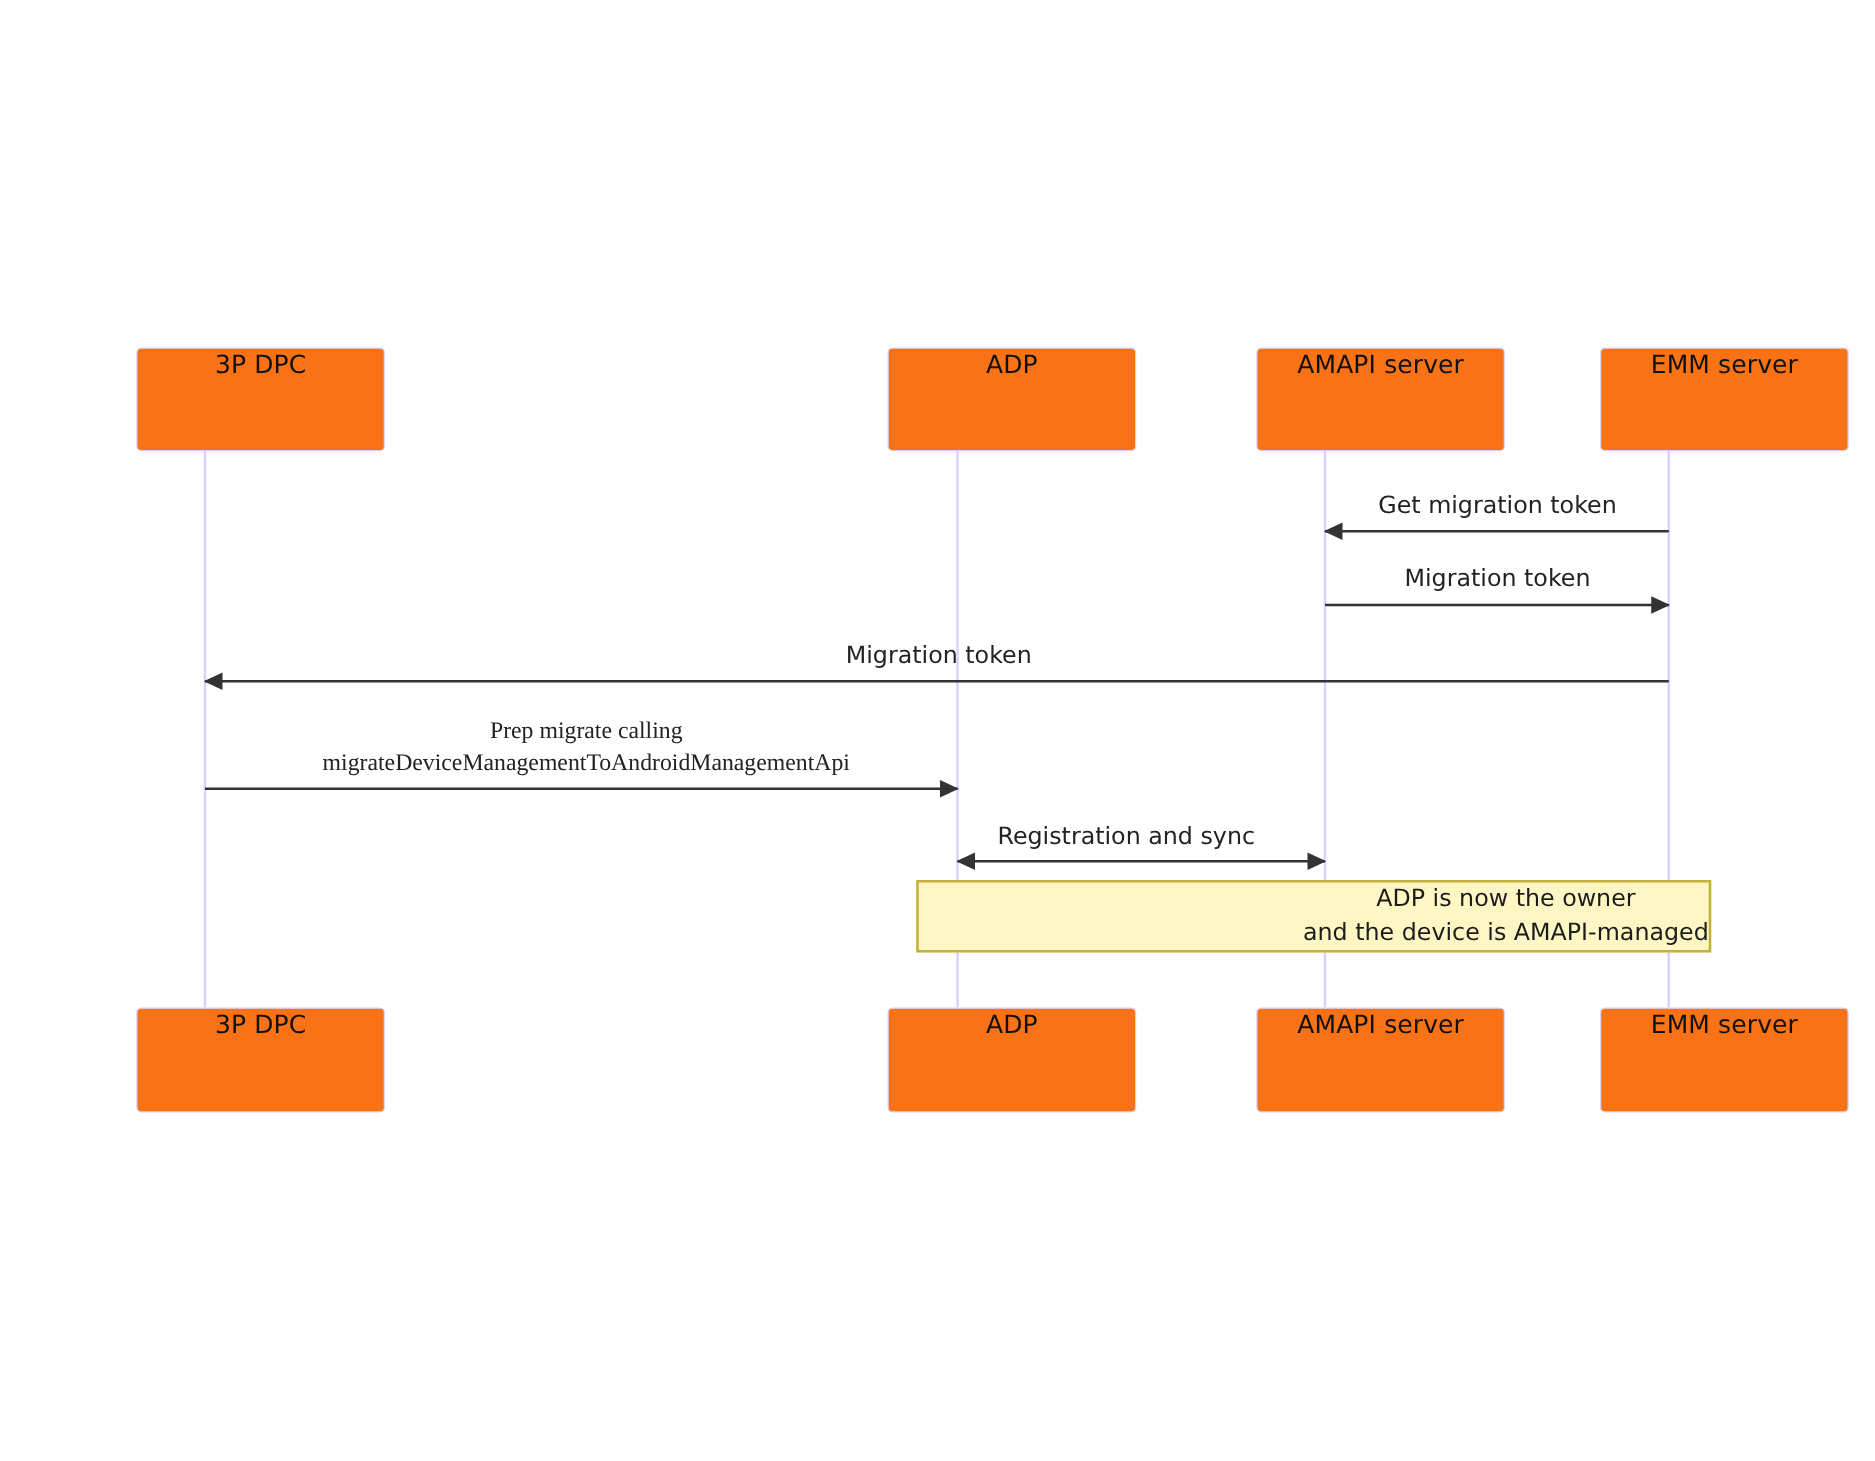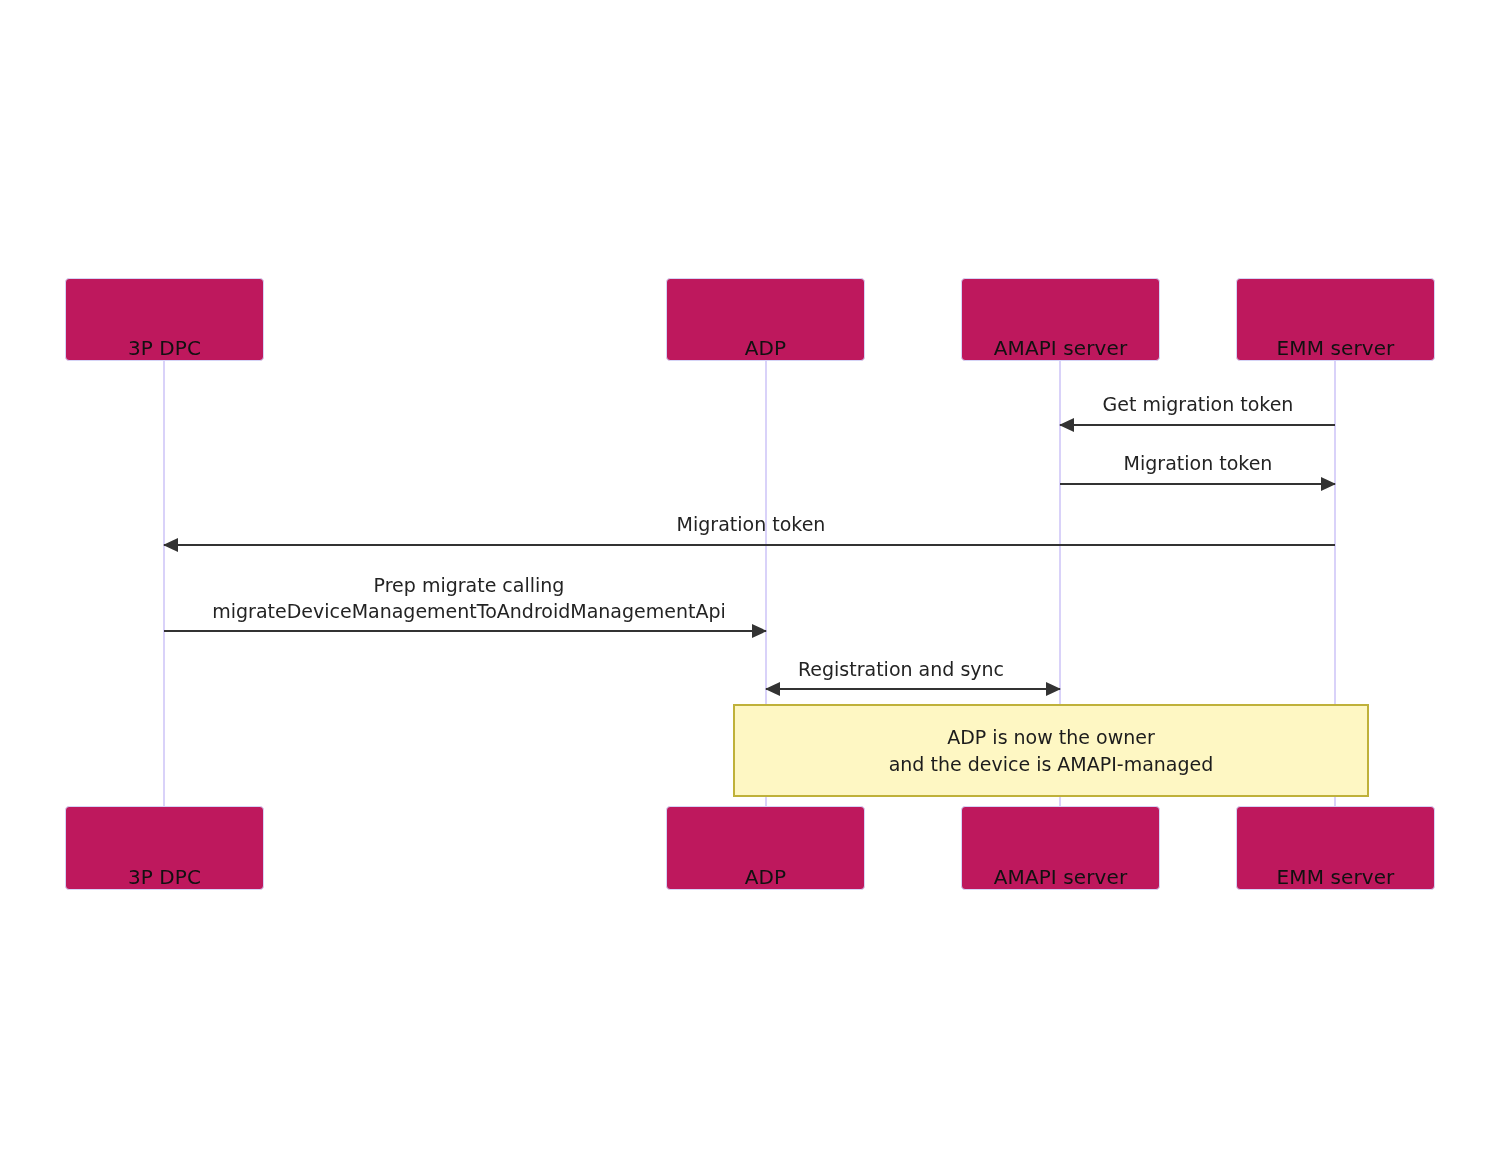--- a/index.html
+++ b/index.html
@@ -19,26 +19,27 @@
     overflow: hidden;
   }
   .lifeline {
     position: absolute;
     width: 2px;
     background: #d9d2f9;
   }
   .actor-box {
     position: absolute;
     box-sizing: border-box;
-    background: #be185d;
+    background: #f97316;
     border: 1px solid #d6d4f6;
     border-radius: 4px;
     display: flex;
-    align-items: flex-end;
+    align-items: flex-start;
     justify-content: center;
+    margin-left: 44px;
   }
   .actor-label {
     font-size: 20px;
     color: #111111;
     letter-spacing: 0.1px;
     white-space: nowrap;
     font-family: "DejaVu Sans", sans-serif;
   }
   .msg {
     position: absolute;
@@ -139,34 +140,34 @@
           <div class="msg-line" style="width: 100%;"></div>
           <div class="arrowhead left"></div>
         </div>
         <div class="msg-label" style="left: 351px; top: 511px; width: 800px;">Migration token</div>
       </div>
       <div class="msg" style="left: 0px; top: 0px;">
         <div style="position: absolute; left: 164px; top: 630px; width: 602px; height: 2px;">
           <div class="msg-line" style="width: 100%;"></div>
           <div class="arrowhead right"></div>
         </div>
-        <div class="msg-label" style="left: 69px; top: 572px; width: 800px;">Prep migrate calling
+        <div class="msg-label" style="left: 69px; top: 572px; width: 800px; font-family: Liberation Serif, serif;">Prep migrate calling
 migrateDeviceManagementToAndroidManagementApi</div>
       </div>
       <div class="msg" style="left: 0px; top: 0px;">
         <div style="position: absolute; left: 766px; top: 688px; width: 294px; height: 2px;">
           <div class="msg-line" style="width: 100%;"></div>
           <div class="arrowhead right"></div>
           <div class="arrowhead left"></div>
         </div>
         <div class="msg-label" style="left: 501px; top: 656px; width: 800px;">Registration and sync</div>
       </div>
     </div>
   <div id="notes">
-      <div class="note-box" style="left: 733px; top: 704px; width: 636px; height: 93px;">
+      <div class="note-box" style="left: 733px; top: 704px; width: 636px; height: 58px; justify-content: flex-end;">
         <div class="note-text">ADP is now the owner
 and the device is AMAPI-managed</div>
       </div>
     </div>
   <div id="bottom-actors">
       <div class="actor-box" style="left: 65px; top: 806px; width: 199px; height: 84px;">
         <span class="actor-label">3P DPC</span>
       </div>
       <div class="actor-box" style="left: 666px; top: 806px; width: 199px; height: 84px;">
         <span class="actor-label">ADP</span>

